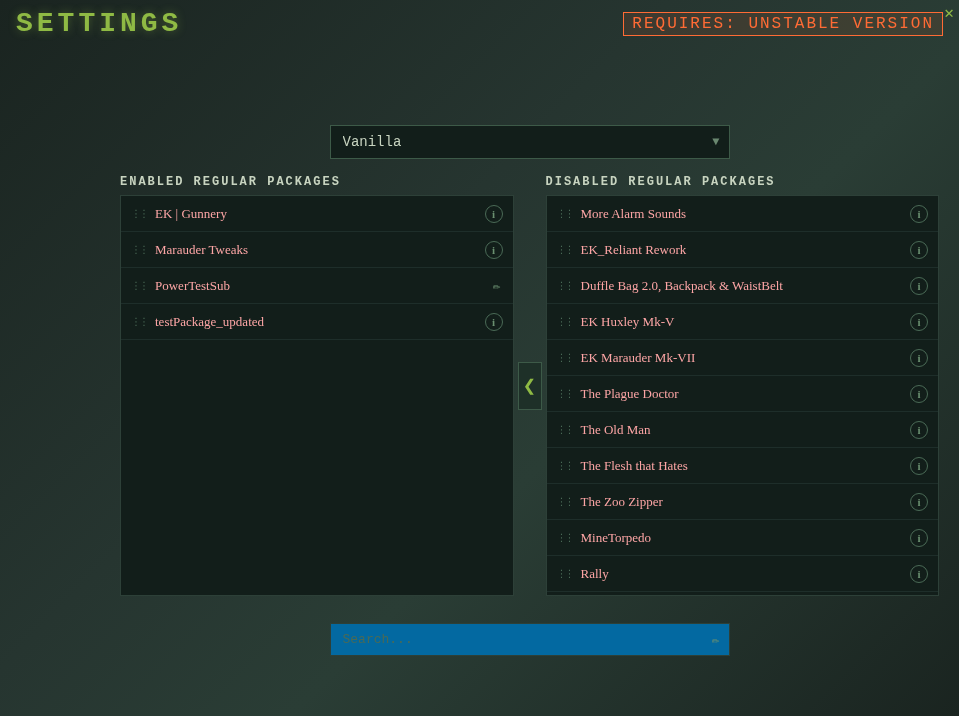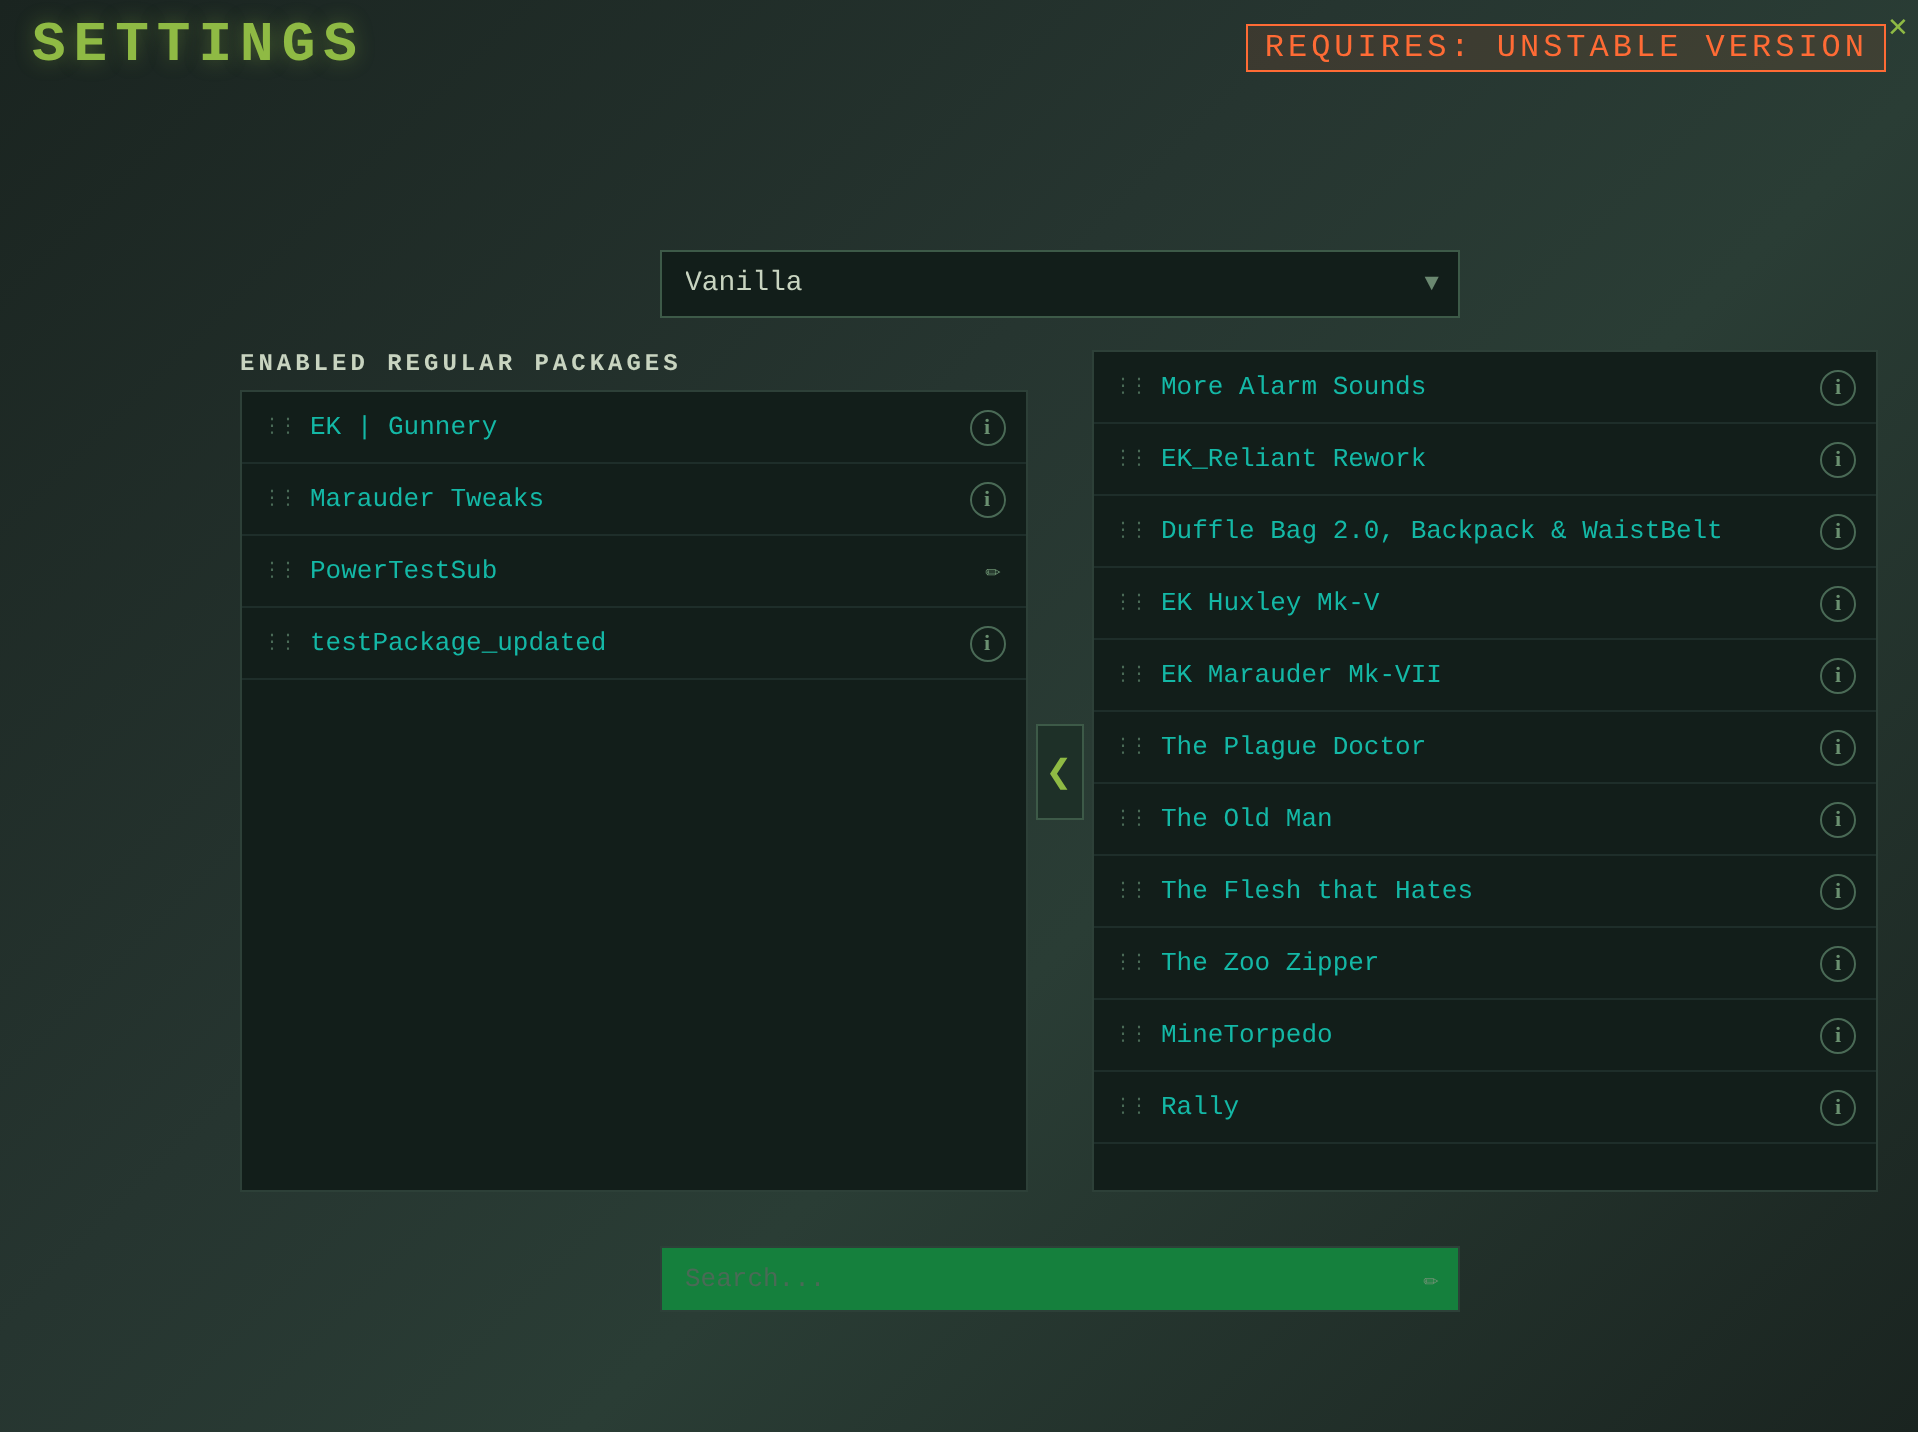--- a/index.html
+++ b/index.html
@@ -257,21 +257,22 @@
       font-size: 10px;
       margin-right: 8px;
       letter-spacing: -2px;
       cursor: grab;
       user-select: none;
     }
 
     .package-name {
       flex: 1;
       font-size: 13px;
-      color: #14b8a6;
+      color: #fca5a5;
+      font-family: Liberation Serif, serif;
     }
 
     .info-btn {
       width: 18px;
       height: 18px;
       border-radius: 50%;
       border: 1px solid #4a6a56;
       background: transparent;
       color: #6a9070;
       font-size: 11px;
@@ -321,21 +322,21 @@
     }
 
     .search-wrapper {
       position: relative;
       width: 400px;
       margin: 0 auto;
     }
 
     .search-input {
       width: 100%;
-      background: #15803d;
+      background: #0369a1;
       border: 1px solid #2d4038;
       color: #c8d4c0;
       padding: 8px 36px 8px 12px;
       font-size: 13px;
       font-family: inherit;
       outline: none;
     }
 
     .search-input::placeholder {
       color: #4a6a56;
@@ -480,20 +481,21 @@
             </div>
           </div>
 
           <div class="column-arrow">
             <button class="arrow-btn">
               <span>❮</span>
             </button>
           </div>
 
           <div class="package-column">
+            <div class="column-header">DISABLED REGULAR PACKAGES</div>
             <div class="package-list has-scrollbar">
               <div class="package-item">
                 <span class="drag-handle">⋮⋮</span>
                 <span class="package-name">More Alarm Sounds</span>
                 <span class="info-btn">i</span>
               </div>
               <div class="package-item">
                 <span class="drag-handle">⋮⋮</span>
                 <span class="package-name">EK_Reliant Rework</span>
                 <span class="info-btn">i</span>

